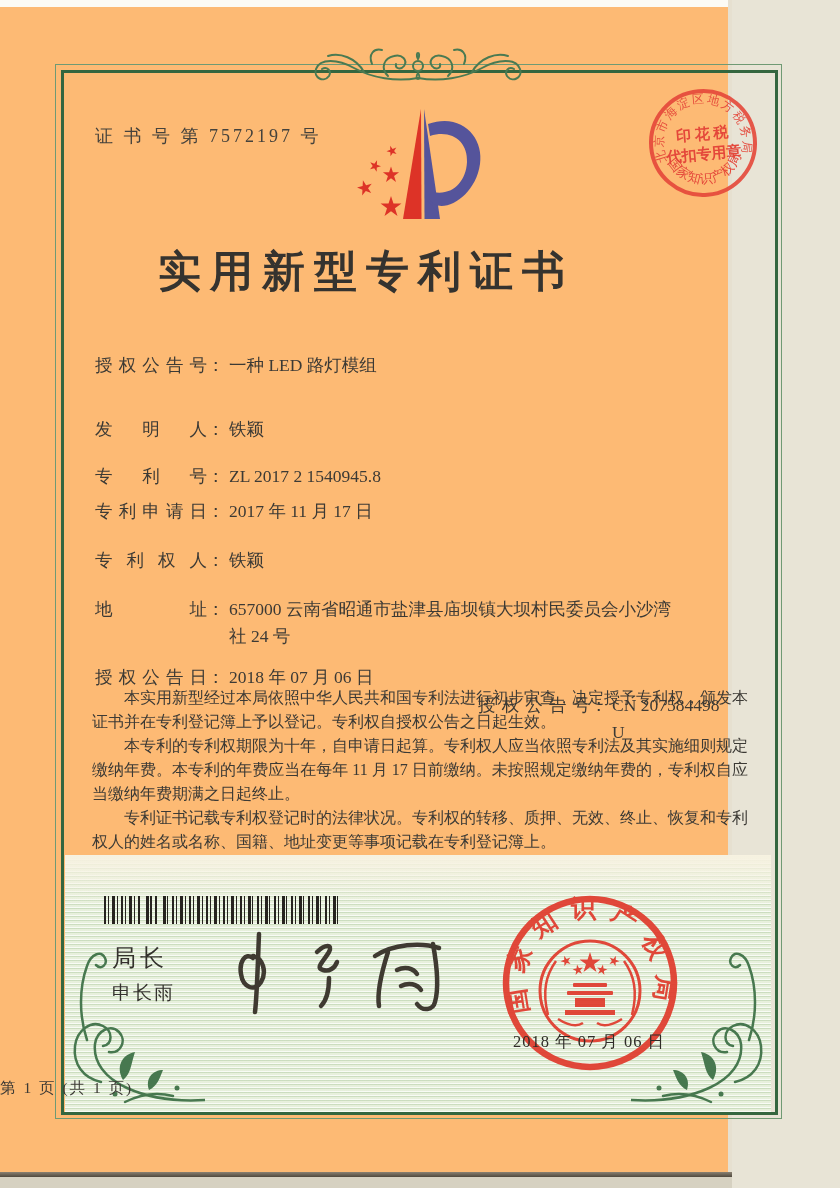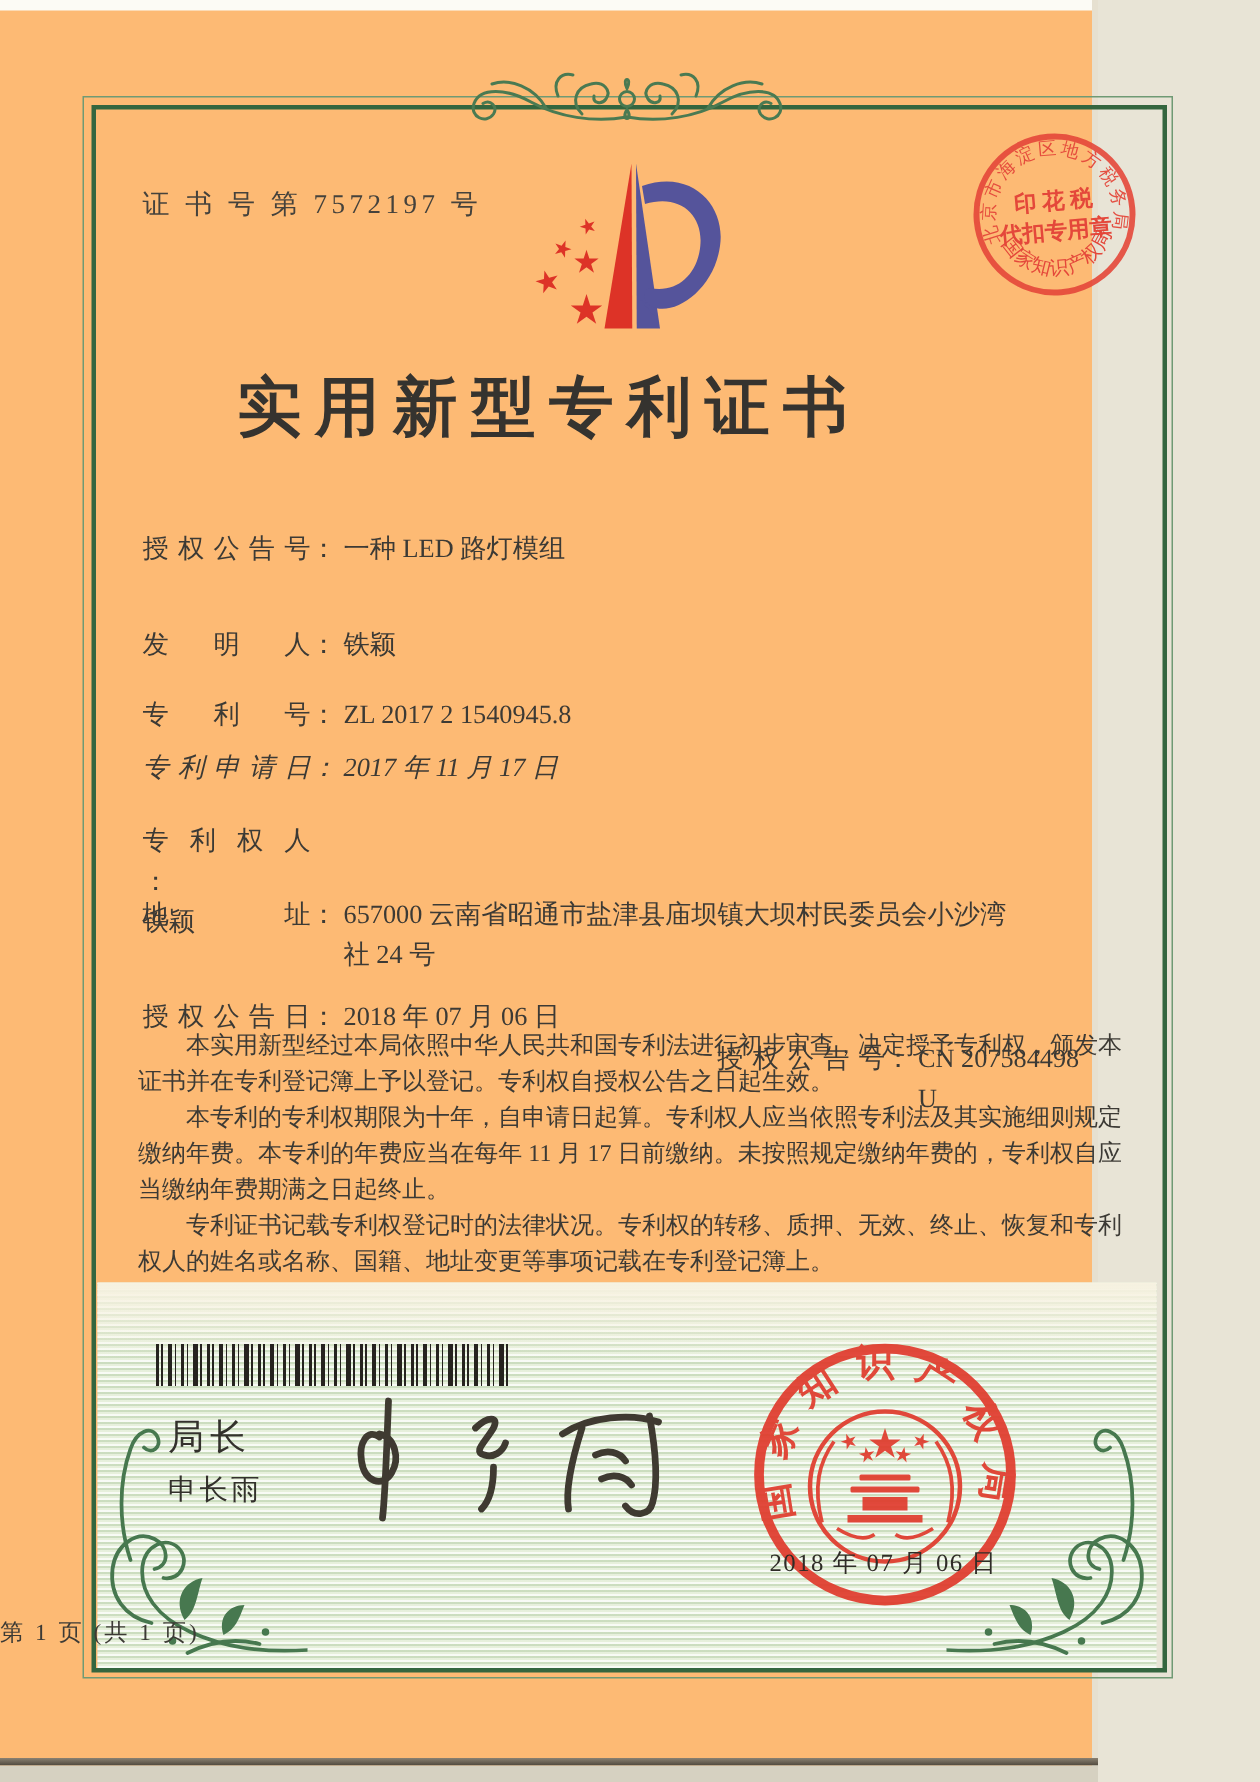--- a/index.html
+++ b/index.html
@@ -132,26 +132,26 @@
   <div class="abs frow" style="top:416px;">
     <span class="flabel">发明人</span>
       <span class="fcolon">：</span>
       <span class="fvalue">铁颖</span>
   </div>
   <div class="abs frow" style="top:463px;">
     <span class="flabel">专利号</span>
       <span class="fcolon">：</span>
       <span class="fvalue">ZL 2017 2 1540945.8</span>
   </div>
-  <div class="abs frow" style="top:498px;font-style:italic;">
+  <div class="abs frow" style="top:498px;">
     <span class="flabel">专利申请日</span>
       <span class="fcolon">：</span>
       <span class="fvalue">2017 年 11 月 17 日</span>
   </div>
-  <div class="abs frow" style="top:547px;flex-direction:column;">
+  <div class="abs frow" style="top:547px;">
     <span class="flabel">专利权人</span>
       <span class="fcolon">：</span>
       <span class="fvalue">铁颖</span>
   </div>
   <div class="abs frow" style="top:596px;">
     <span class="flabel">地址</span>
       <span class="fcolon">：</span>
       <span class="fvalue">657000 云南省昭通市盐津县庙坝镇大坝村民委员会小沙湾社 24 号</span>
   </div>
 

